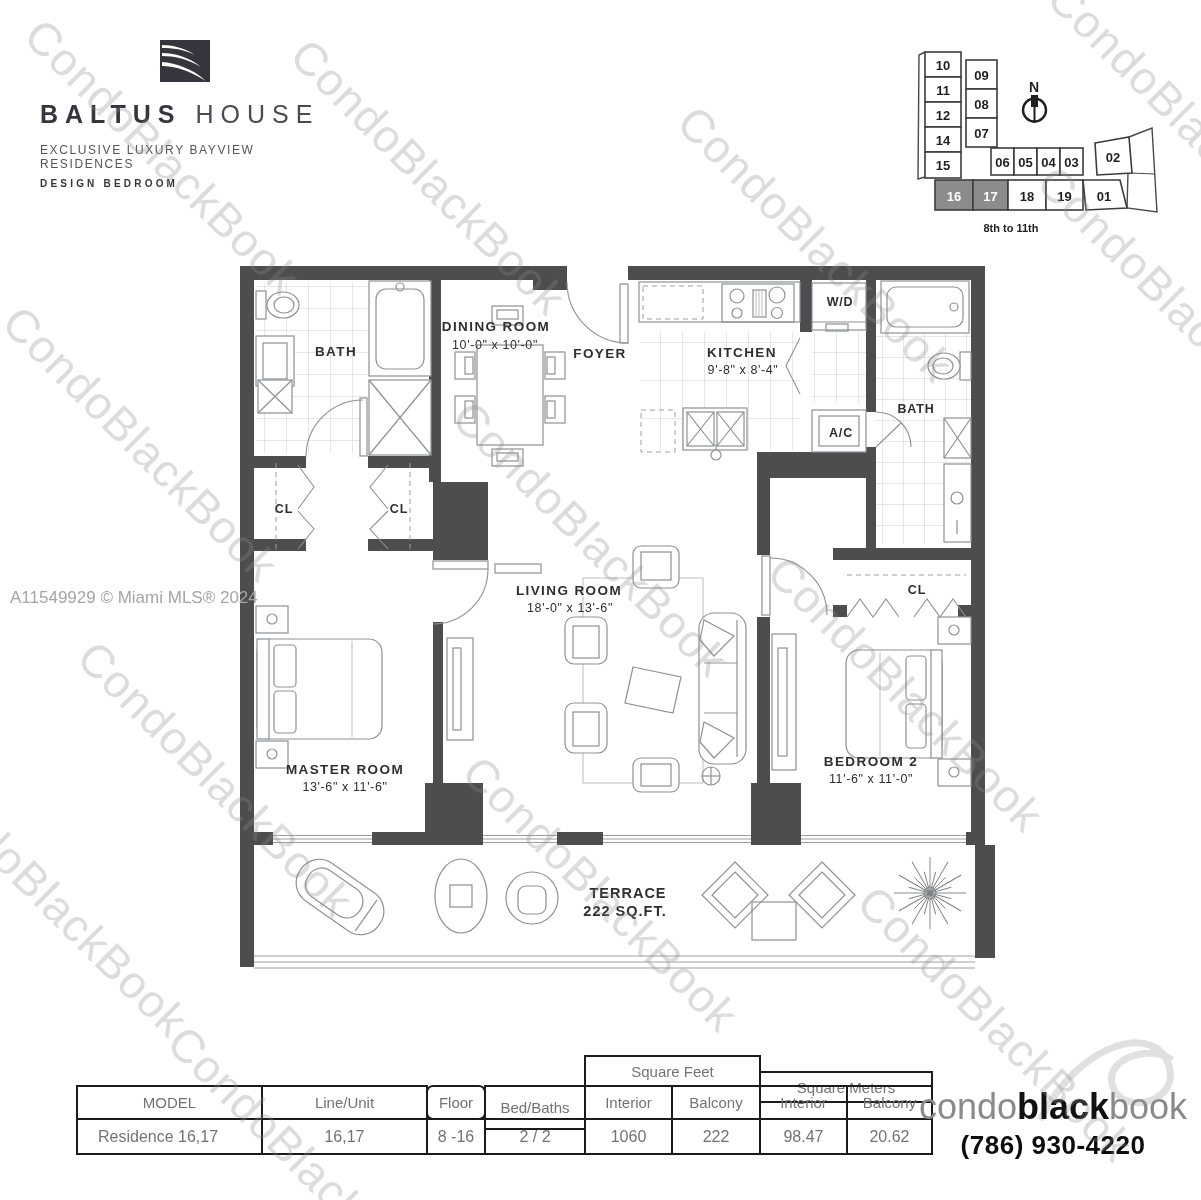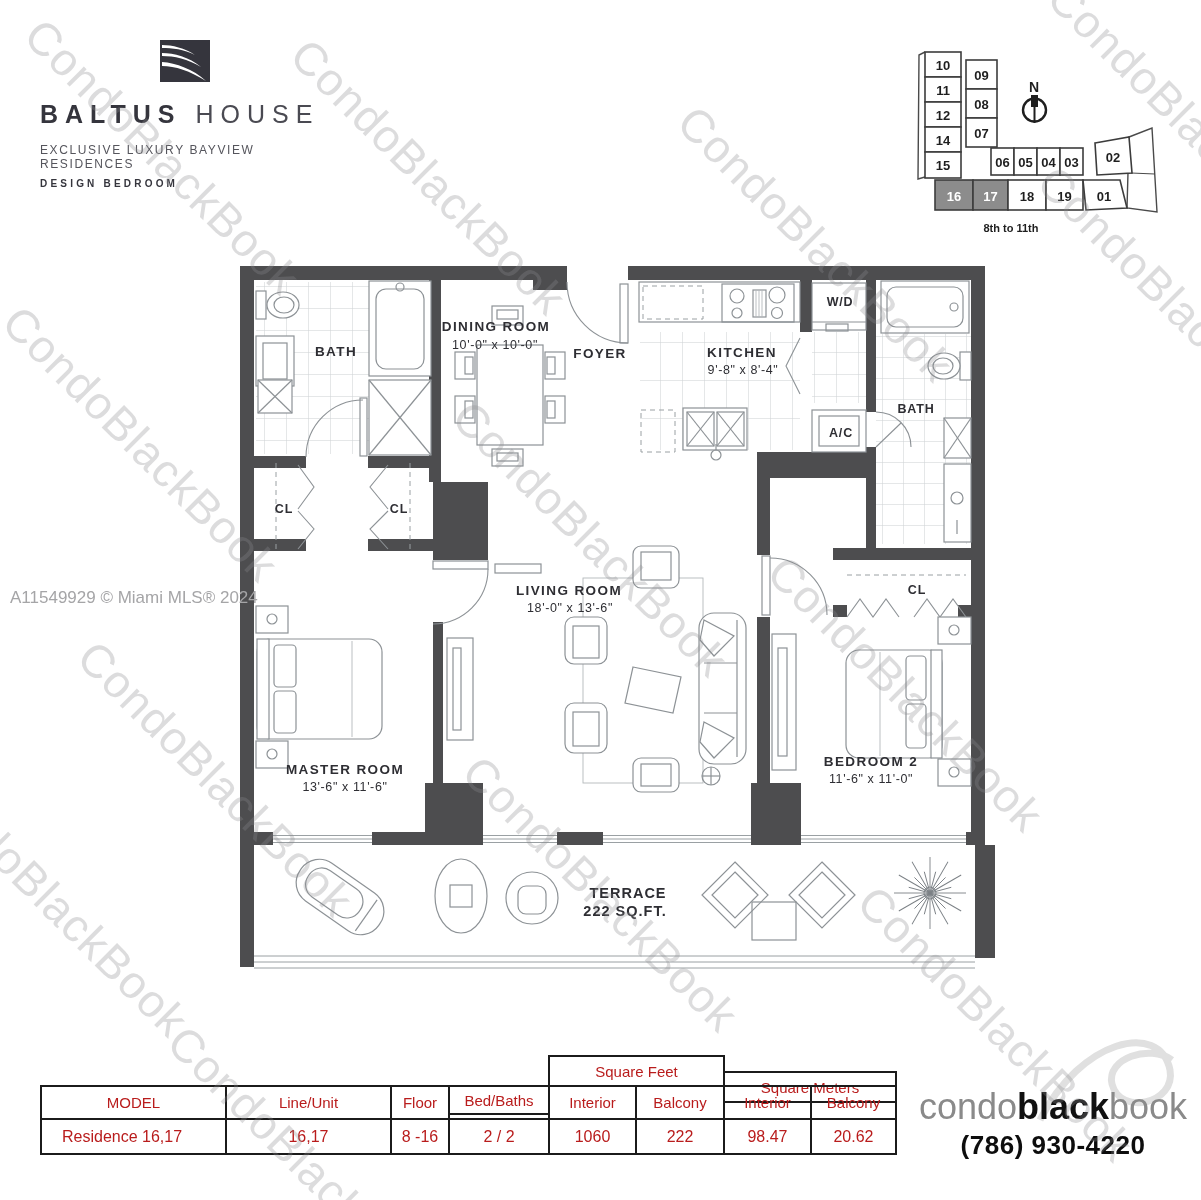--- a/index.html
+++ b/index.html
@@ -34,21 +34,21 @@
   #plan text{font-family:"Liberation Sans",sans-serif;fill:#2e2e33;}
   .rlbl{font-size:13.5px;letter-spacing:1.4px;font-weight:600;}
   .rdim{font-size:12.5px;letter-spacing:0.6px;font-weight:500;}
   .slbl{font-size:12.5px;letter-spacing:0.8px;font-weight:600;}
   .tlbl{font-size:14.5px;letter-spacing:1px;font-weight:700;}
   
   #mls{position:absolute;left:10px;top:588px;font-size:17px;color:#a5a5a7;z-index:10;white-space:nowrap;}
   
   #spec-table{position:absolute;left:40px;top:1055px;width:860px;height:100px;z-index:20;}
   #spec-table .cell{position:absolute;border:2px solid #1b1b1b;box-sizing:border-box;
-      display:flex;align-items:center;justify-content:center;font-size:15px;color:#b91c1c;background:transparent;}
+      display:flex;align-items:center;justify-content:center;font-size:15px;color:#737373;background:transparent;margin-left:36px;}
   #spec-table .data{font-size:16px;}
   #spec-table .left{justify-content:flex-start;padding-left:20px;}
   
   #footer-brand{position:absolute;left:908px;top:1086px;width:290px;text-align:center;z-index:20;}
   #footer-brand .brand{font-size:36px;font-weight:700;letter-spacing:0;white-space:nowrap;}
   #footer-brand .gray{color:#8a8a8a;font-weight:400;}
   #footer-brand .blk{color:#111111;font-weight:700;}
   #footer-brand .phone{margin-top:2px;font-size:26px;font-weight:800;color:#0d0d0d;letter-spacing:0.5px;}
   #flourish{position:absolute;left:1020px;top:1000px;z-index:5;}
   
@@ -434,22 +434,22 @@
   </svg>
 
   <div id="mls">A11549929 © Miami MLS® 2024</div>
 
   <div id="spec-table">
     <div class="cell" style="left:508px;top:0;width:177px;height:32px;">Square Feet</div>
     <div class="cell" style="left:683px;top:16px;width:174px;height:32px;">Square Meters</div>
 
     <div class="cell" style="left:0;top:30px;width:187px;height:35px;">MODEL</div>
     <div class="cell" style="left:185px;top:30px;width:167px;height:35px;">Line/Unit</div>
-    <div class="cell" style="left:350px;top:30px;width:60px;height:35px;">Floor</div>
-    <div class="cell" style="left:408px;top:30px;width:102px;height:30px;">Bed/Baths</div>
+    <div class="cell" style="left:350px;top:30px;width:60px;height:35px;border-radius:7px;">Floor</div>
+    <div class="cell" style="left:408px;top:30px;width:102px;height:45px;">Bed/Baths</div>
     <div class="cell" style="left:508px;top:30px;width:89px;height:35px;">Interior</div>
     <div class="cell" style="left:595px;top:30px;width:90px;height:35px;">Balcony</div>
     <div class="cell" style="left:683px;top:30px;width:89px;height:35px;">Interior</div>
     <div class="cell" style="left:770px;top:30px;width:87px;height:35px;">Balcony</div>
 
     <div class="cell data left" style="left:0;top:63px;width:187px;height:37px;">Residence 16,17</div>
     <div class="cell data" style="left:185px;top:63px;width:167px;height:37px;">16,17</div>
     <div class="cell data" style="left:350px;top:63px;width:60px;height:37px;">8 -16</div>
     <div class="cell data" style="left:408px;top:63px;width:102px;height:37px;">2 / 2</div>
     <div class="cell data" style="left:508px;top:63px;width:89px;height:37px;">1060</div>

